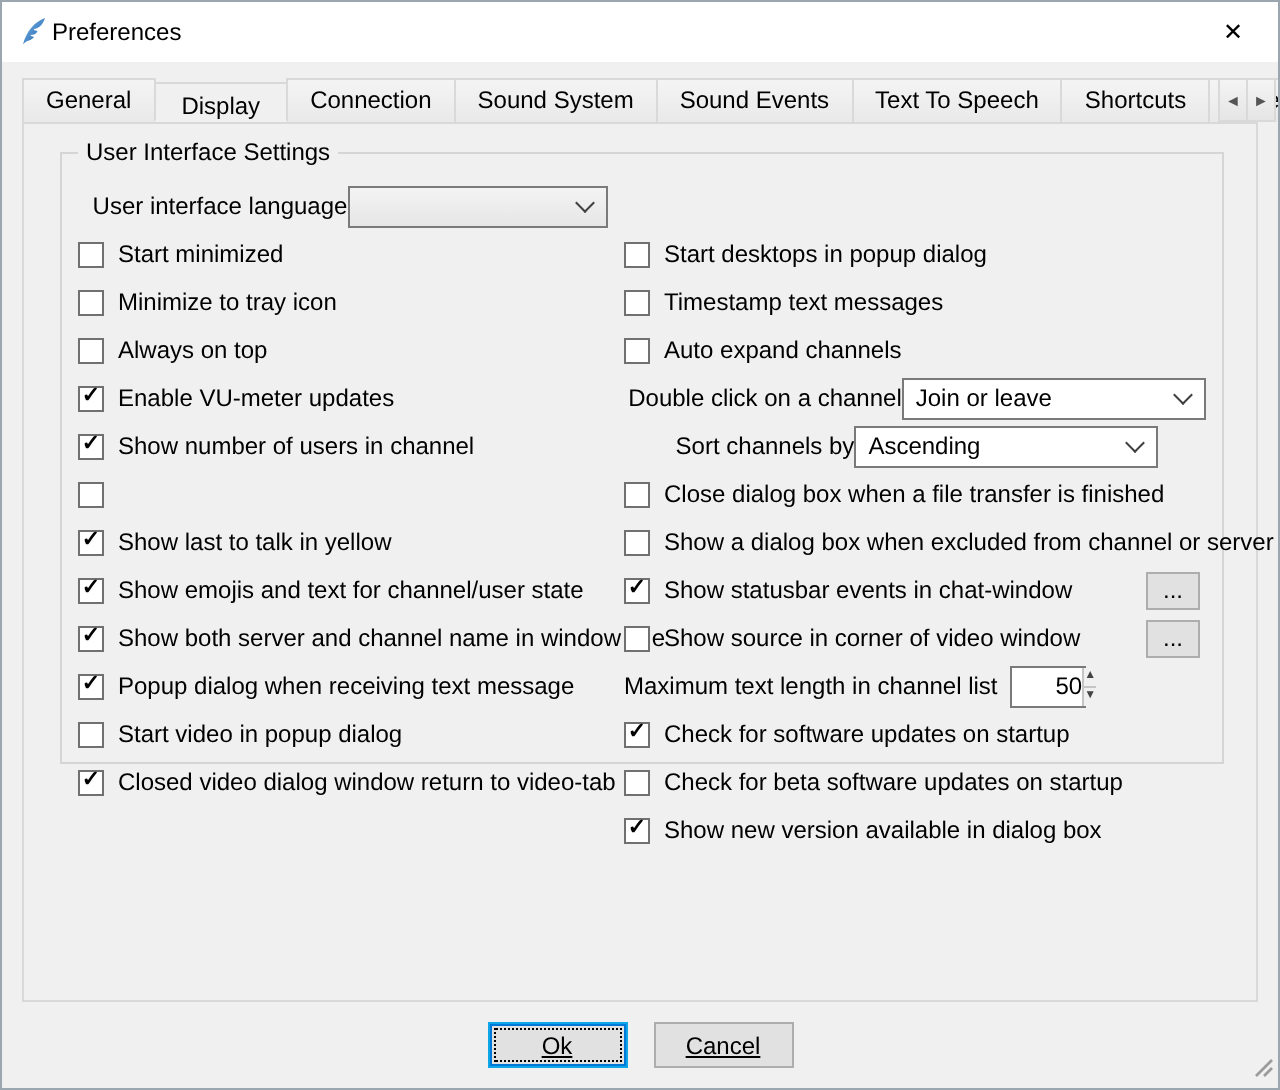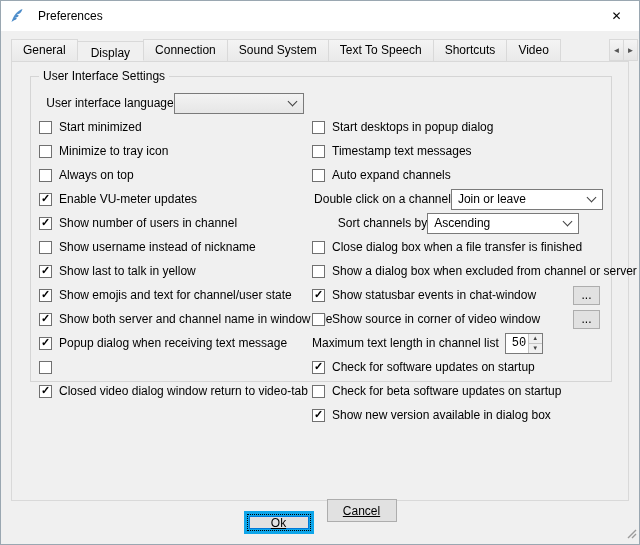--- a/index.html
+++ b/index.html
@@ -17,21 +17,21 @@
     border: 1px solid #9aa7b1;
   }
   
   .titlebar {
     height: 30px;
     background: #ffffff;
     display: flex;
     align-items: center;
   }
   .title-icon { width: 16px; height: 16px; margin-left: 8px; flex: none; }
-  .title-text { margin-left: 13px; }
+  .title-text { margin-left: 1px; }
   .close-btn {
     width: 45px; height: 30px; margin-left: auto;
     display: flex; align-items: center; justify-content: center;
     font-size: 12px; color: #000; cursor: default;
   }
   
   .tabstrip {
     height: 30px;
     padding: 8px 0 0 10px;
     display: flex;
@@ -118,21 +118,21 @@
     margin: -4px 3px 0 8px;
   }
   .combo-lang { width: 130px; }
   .combo-right { width: 152px; }
   
   .spin {
     width: 38px; height: 21px; flex: none;
     border: 1px solid #7a7a7a; background: #fff;
     display: flex; margin-left: 6px;
   }
-  .spin-value { flex: 1; display: flex; align-items: center; padding-left: 6px; font-family: Liberation Mono, monospace; }
+  .spin-value { flex: 1; display: flex; align-items: center; padding-left: 22px; }
   .spin-btns { width: 14px; border-left: 1px solid #c5c5c5; display: flex; flex-direction: column; }
   .spin-btn {
     flex: 1; display: flex; align-items: center; justify-content: center;
     font-size: 6px; color: #444; background: #f0f0f0;
   }
   .spin-btn + .spin-btn { border-top: 1px solid #c5c5c5; }
   
   .dots-btn {
     width: 27px; height: 19px; flex: none;
     border: 1px solid #adadad; background: #e1e1e1;
@@ -145,25 +145,24 @@
     position: absolute; left: 0; right: 0; bottom: 10px;
     display: flex; justify-content: center; gap: 13px;
   }
   .btn {
     min-width: 70px; height: 23px;
     background: #e1e1e1; border: 1px solid #adadad;
     display: flex; align-items: center; justify-content: center;
     padding: 0 10px;
   }
   .btn.default {
-    border: 5px solid #0ea5e9;
+    border: 1px solid #0ea5e9;
     box-shadow: inset 0 0 0 1px #0078d7;
     outline: 1px dotted #000;
     outline-offset: -4px;
-    margin-top: 12px;
   }
   .btn-label { text-decoration: underline; }
   
   .grip { position: absolute; right: 2px; bottom: 2px; }
 </style>
 </head>
 <body>
 
 <div class="window">
 
@@ -181,20 +180,21 @@
     </span>
     <span class="title-text">Preferences</span>
     <span class="close-btn">✕</span>
   </div>
 
   <div class="tabstrip">
     <span class="tab">General</span>
     <span class="tab active">Display</span>
     <span class="tab">Connection</span>
     <span class="tab">Sound System</span>
+    <span class="tab">Sound Events</span>
     <span class="tab">Text To Speech</span>
     <span class="tab">Shortcuts</span>
     <span class="tab">Video</span>
     <span class="tab-scroll">
       <span class="tab-scroll-btn">◄</span>
       <span class="tab-scroll-btn">►</span>
     </span>
   </div>
 
   <div class="pane">
@@ -238,21 +238,20 @@
         <div class="row">
           <span class="cb">
               <span class="mark">✓</span>
             </span>
           <span>Show number of users in channel</span>
         </div>
         <div class="row">
           <span class="cb">
               <span class="mark"></span>
             </span>
-          <span>Show username instead of nickname</span>
         </div>
         <div class="row">
           <span class="cb">
               <span class="mark">✓</span>
             </span>
           <span>Show last to talk in yellow</span>
         </div>
         <div class="row">
           <span class="cb">
               <span class="mark">✓</span>
@@ -268,20 +267,21 @@
         <div class="row">
           <span class="cb">
               <span class="mark">✓</span>
             </span>
           <span>Popup dialog when receiving text message</span>
         </div>
         <div class="row">
           <span class="cb">
               <span class="mark"></span>
             </span>
+          <span>Start video in popup dialog</span>
         </div>
         <div class="row">
           <span class="cb">
               <span class="mark">✓</span>
             </span>
           <span>Closed video dialog window return to video-tab</span>
         </div>
       </div>
 
       <div class="col-right">

